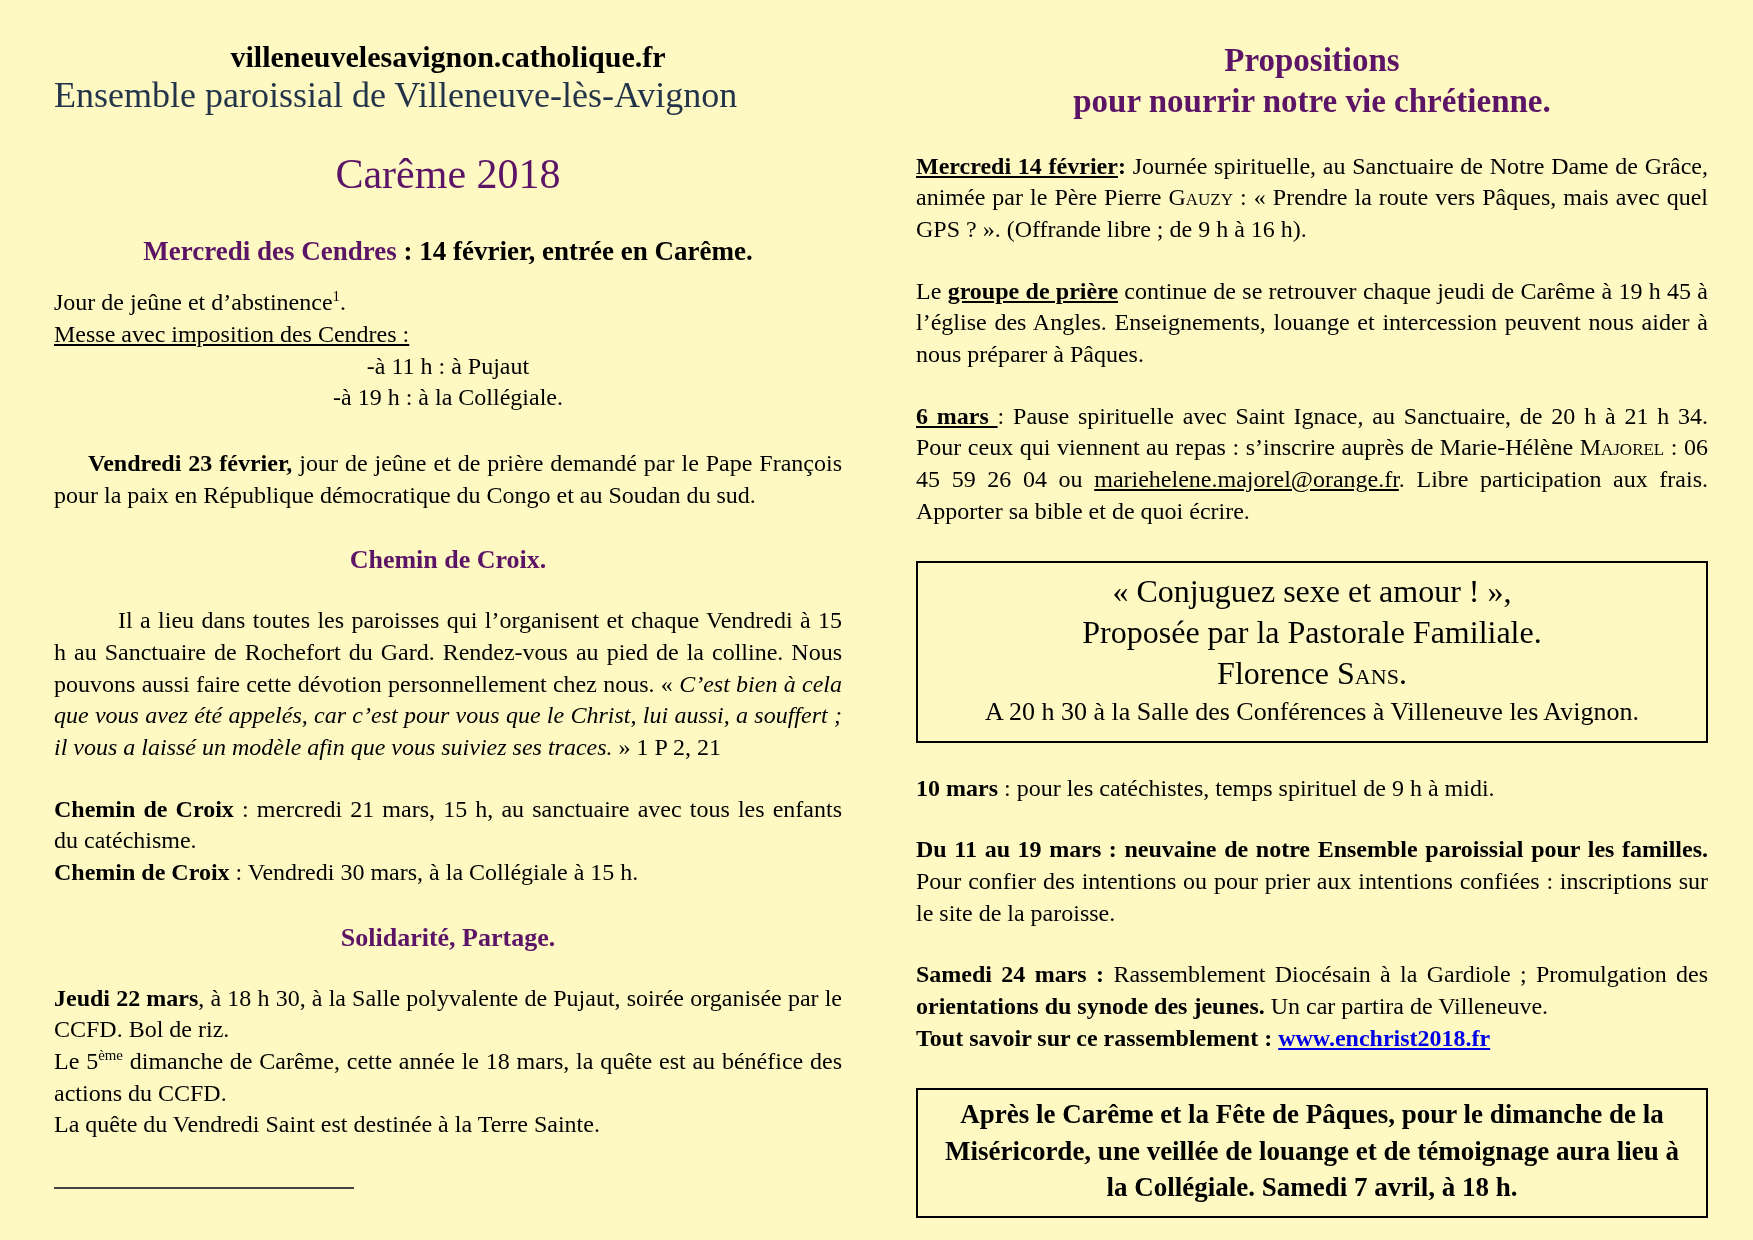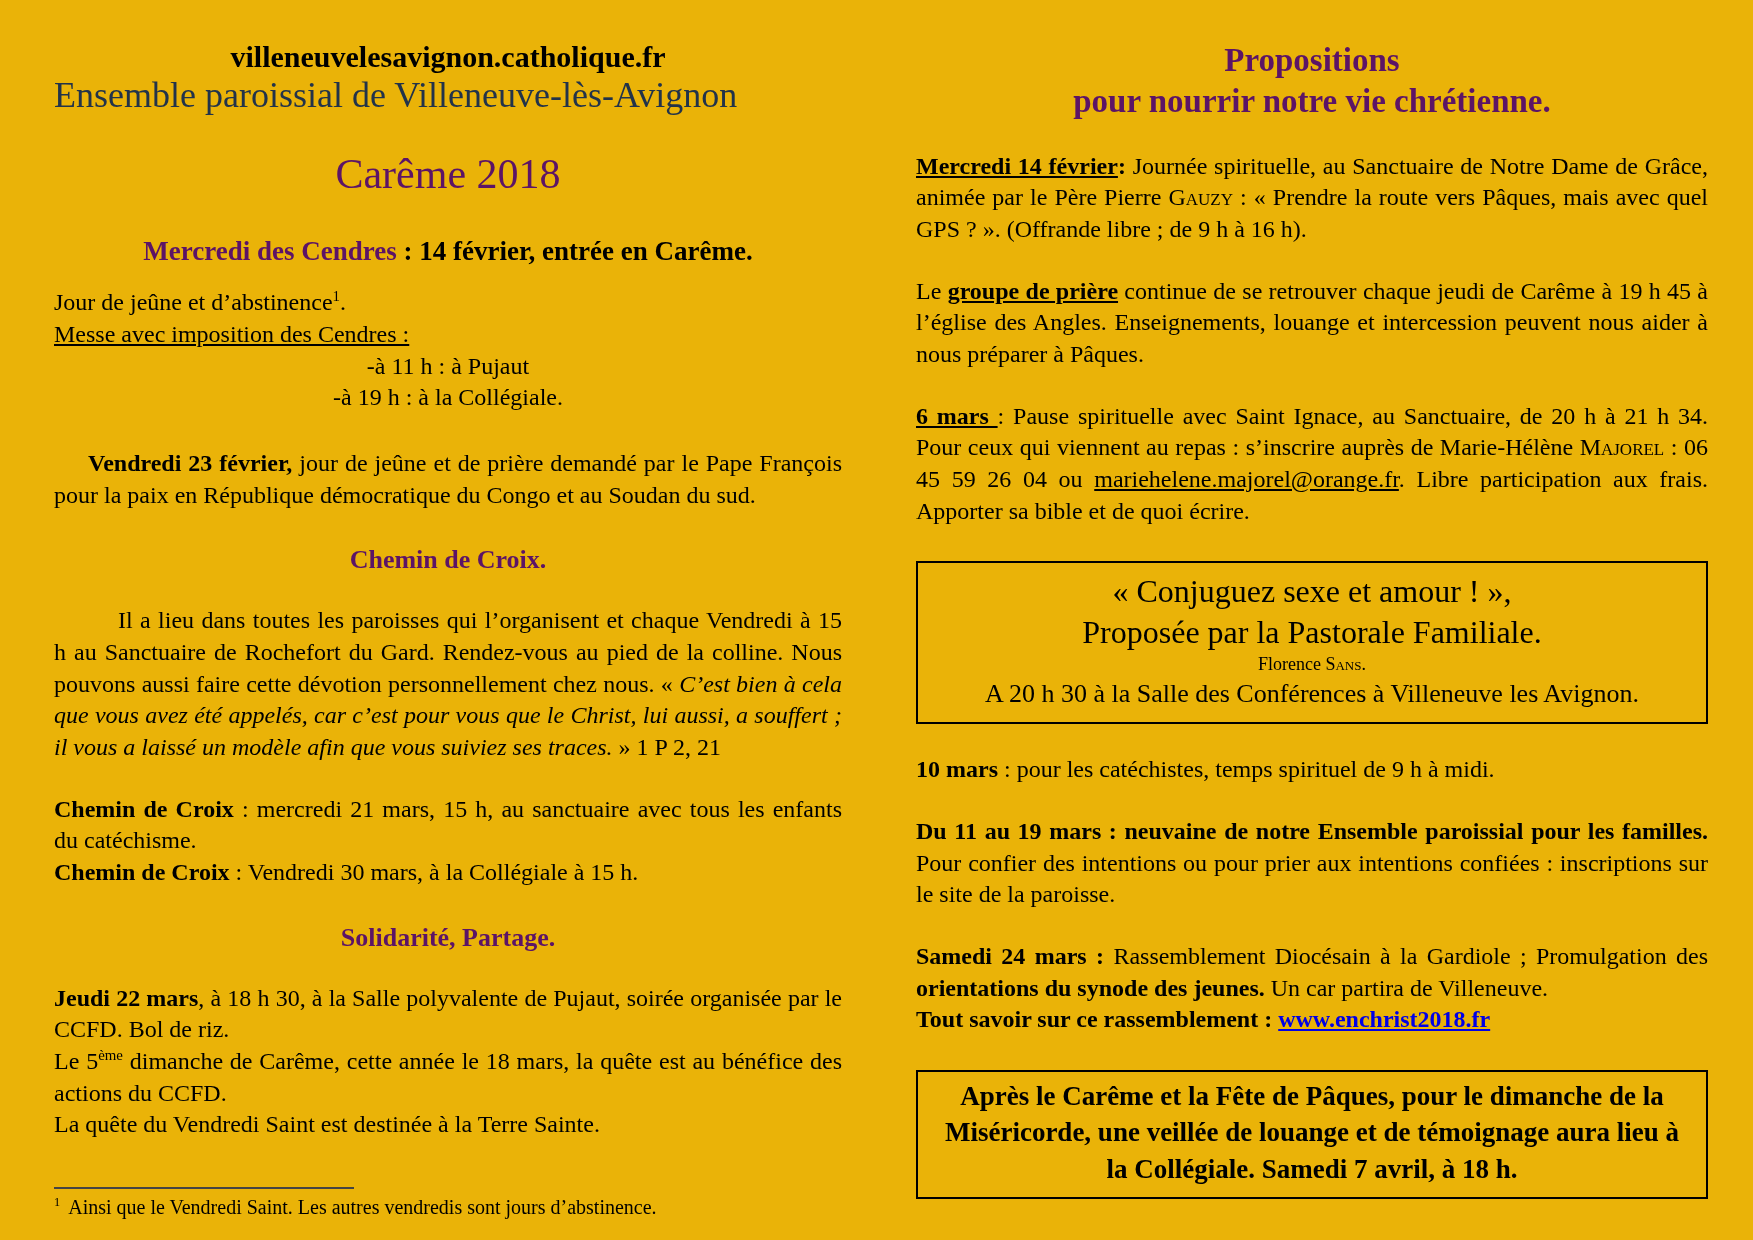--- a/index.html
+++ b/index.html
@@ -1,17 +1,17 @@
 <!DOCTYPE html>
 <html><head>
 <meta charset="utf-8">
 <style>
   html,body { margin:0; padding:0; background:#ffffff; }
   .page {
-    position:relative; width:1753px; height:1240px; background:#eab308;
+    position:relative; width:1753px; height:1240px; background:#fef9c3;
     font-family:"Liberation Serif","DejaVu Serif",serif; color:#000;
     overflow:hidden; box-sizing:border-box;
   }
   .cols { display:flex; padding:40px 44px 0 54px; gap:74px; box-sizing:border-box; }
   .col { flex:none; }
   .col-left  { width:788px; }
   .col-right { width:792px; }
 
   .body-text { font-size:24px; line-height:1.32; }
   .justify { text-align:justify;margin-top:7px; }
@@ -41,21 +41,21 @@
 
   .footnote-rule { width:300px; border:none; border-top:2px solid #444; margin:46px 0 6px 0; }
   .footnote { font-size:20px; line-height:1.2; }
   .footnote .fn-text { margin-left:8px; }
 
   .r-title { font-size:33px; font-weight:bold; text-align:center; line-height:1.25; }
 
   .box { border:2px solid #000; box-sizing:border-box; }
   .box1 { margin-top:34px; padding:8px 14px 12px 14px; }
   .box1-line2, .box1-line3 { font-size:32px; text-align:center; line-height:1.28; }
-  .box1-line4 { font-size:18px; text-align:center; line-height:1.3; }
+  .box1-line4 { font-size:32px; text-align:center; line-height:1.3; }
   .box1-line5 { font-size:26px; text-align:center; line-height:1.3; }
   .box2 { margin-top:34px; padding:6px 16px 10px 16px; font-size:27px; font-weight:bold;
           text-align:center; line-height:1.35; }
 
   a.weblink { color:#0000E6; font-weight:bold; text-decoration:underline; cursor:pointer; }
   .email { text-decoration:underline; cursor:pointer; }
 </style>
 </head>
 <body>
 
@@ -109,23 +109,20 @@
         <div>
           <span class="b">Jeudi 22 mars</span><span>, à 18 h 30, à la Salle polyvalente de Pujaut, soirée organisée par le CCFD.  Bol de riz.</span>
         </div>
         <div>
           <span>Le 5</span><span class="sup">ème</span><span> dimanche de Carême, cette année le 18 mars, la quête est au bénéfice des actions du CCFD.</span>
         </div>
         <div>La quête du Vendredi Saint est destinée à la Terre Sainte.</div>
       </div>
 
       <hr class="footnote-rule">
-      <div class="footnote">
-        <span class="sup">1</span><span class="fn-text">Ainsi que le Vendredi Saint. Les autres vendredis sont jours d’abstinence.</span>
-      </div>
 
     </div>
 
     <div class="col col-right">
 
       <div class="r-title purple">
         <div>Propositions</div>
         <div>pour nourrir notre vie chrétienne.</div>
       </div>
 

